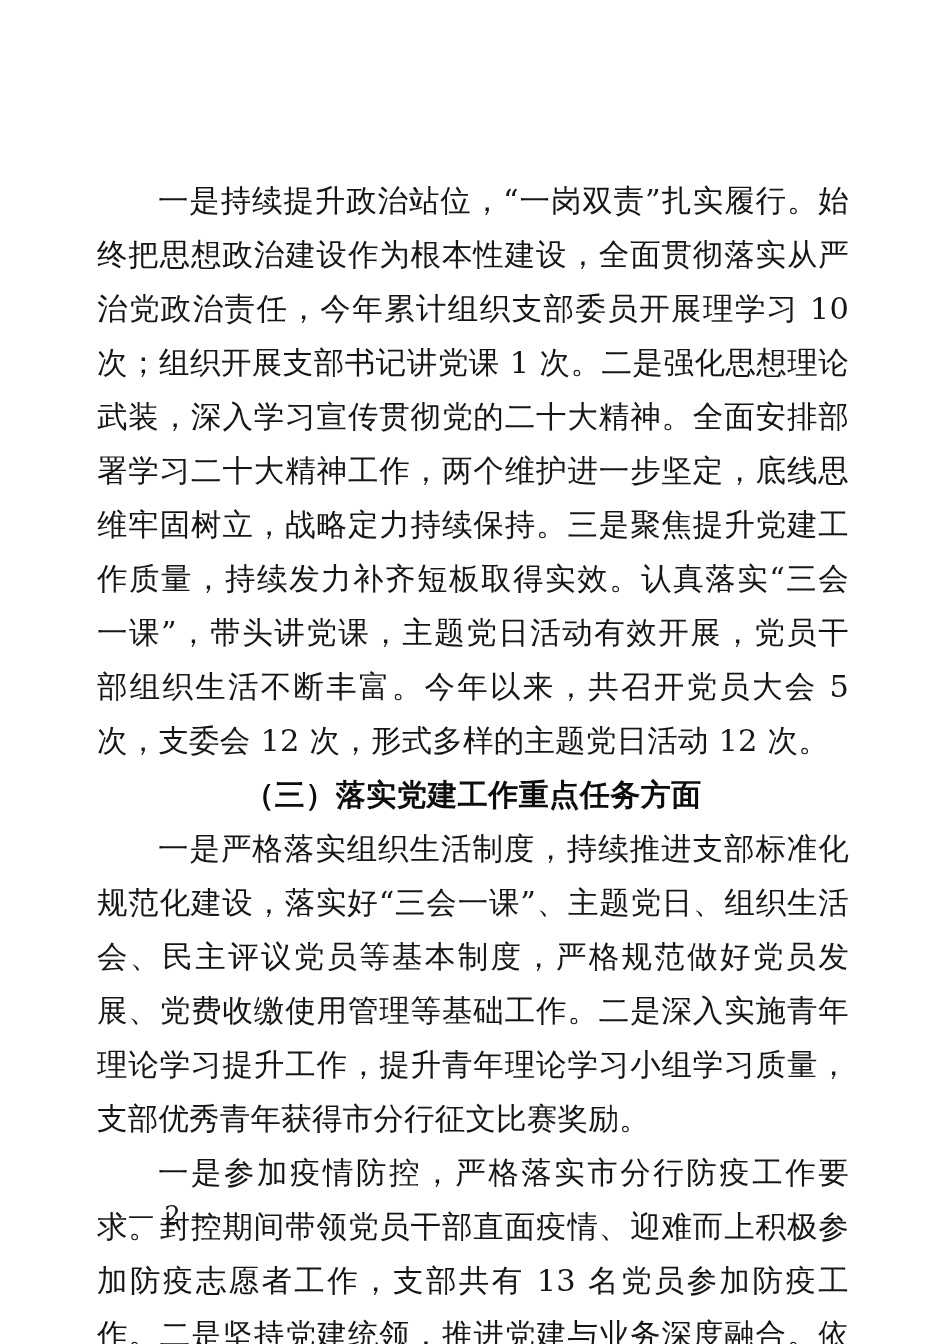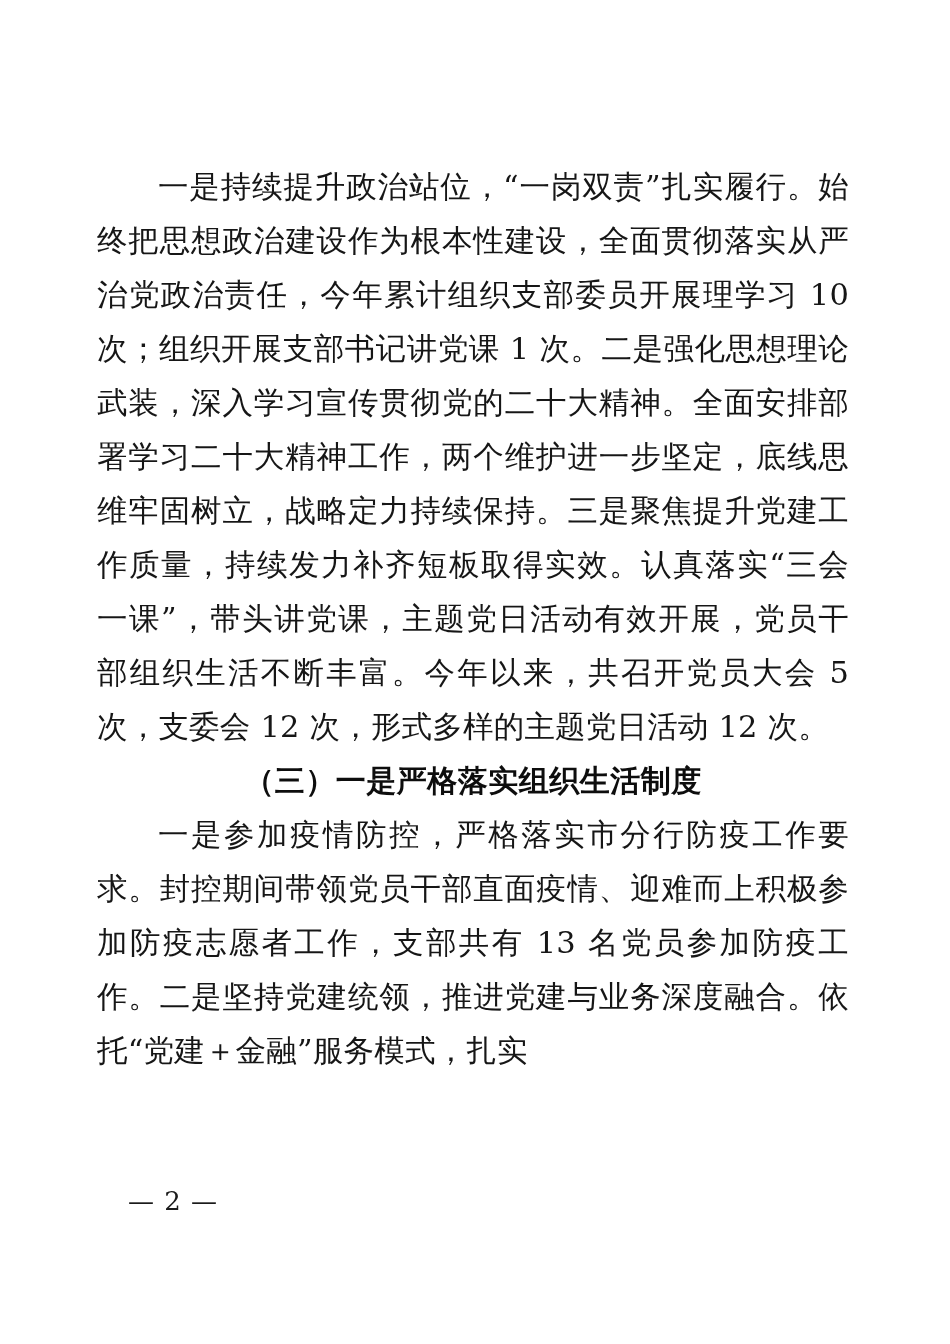--- a/index.html
+++ b/index.html
@@ -15,21 +15,21 @@
     overflow: hidden;
     font-family: "DejaVu Serif", "Liberation Serif", serif;
     color: #1a1a1a;
     -webkit-font-smoothing: antialiased;
   }
 
   
   .page {
     position: absolute;
     left: 0;
-    top: 0;
+    top: 14px;
     width: 950px;
     height: 1232px;
     background: #ffffff;
   }
 
   
   .text-column {
     position: absolute;
     left: 97px;
     top: 160px;
@@ -79,22 +79,23 @@
 </style>
 </head>
 <body>
 
 <div class="page">
 
   <div class="text-column">
 
     <p class="para">一是持续提升政治站位，“一岗双责”扎实履行。始终把思想政治建设作为根本性建设，全面贯彻落实从严治党政治责任，今年累计组织支部委员开展理学习 10 次；组织开展支部书记讲党课 1 次。二是强化思想理论武装，深入学习宣传贯彻党的二十大精神。全面安排部署学习二十大精神工作，两个维护进一步坚定，底线思维牢固树立，战略定力持续保持。三是聚焦提升党建工作质量，持续发力补齐短板取得实效。认真落实“三会一课”，带头讲党课，主题党日活动有效开展，党员干部组织生活不断丰富。今年以来，共召开党员大会 5 次，支委会 12 次，形式多样的主题党日活动 12 次。</p>
 
-    <h2 class="heading">（三）一是严格落实组织生活制度</h2>
+    <h2 class="heading">（三）落实党建工作重点任务方面</h2>
 
+    <p class="para">一是严格落实组织生活制度，持续推进支部标准化规范化建设，落实好“三会一课”、主题党日、组织生活会、民主评议党员等基本制度，严格规范做好党员发展、党费收缴使用管理等基础工作。二是深入实施青年理论学习提升工作，提升青年理论学习小组学习质量，支部优秀青年获得市分行征文比赛奖励。</p>
 
 
     <p class="para">一是参加疫情防控，严格落实市分行防疫工作要求。封控期间带领党员干部直面疫情、迎难而上积极参加防疫志愿者工作，支部共有 13 名党员参加防疫工作。二是坚持党建统领，推进党建与业务深度融合。依托“党建＋金融”服务模式，扎实</p>
 
   </div>
 
   <div class="page-footer">— 2 —</div>
 
 </div>
 

